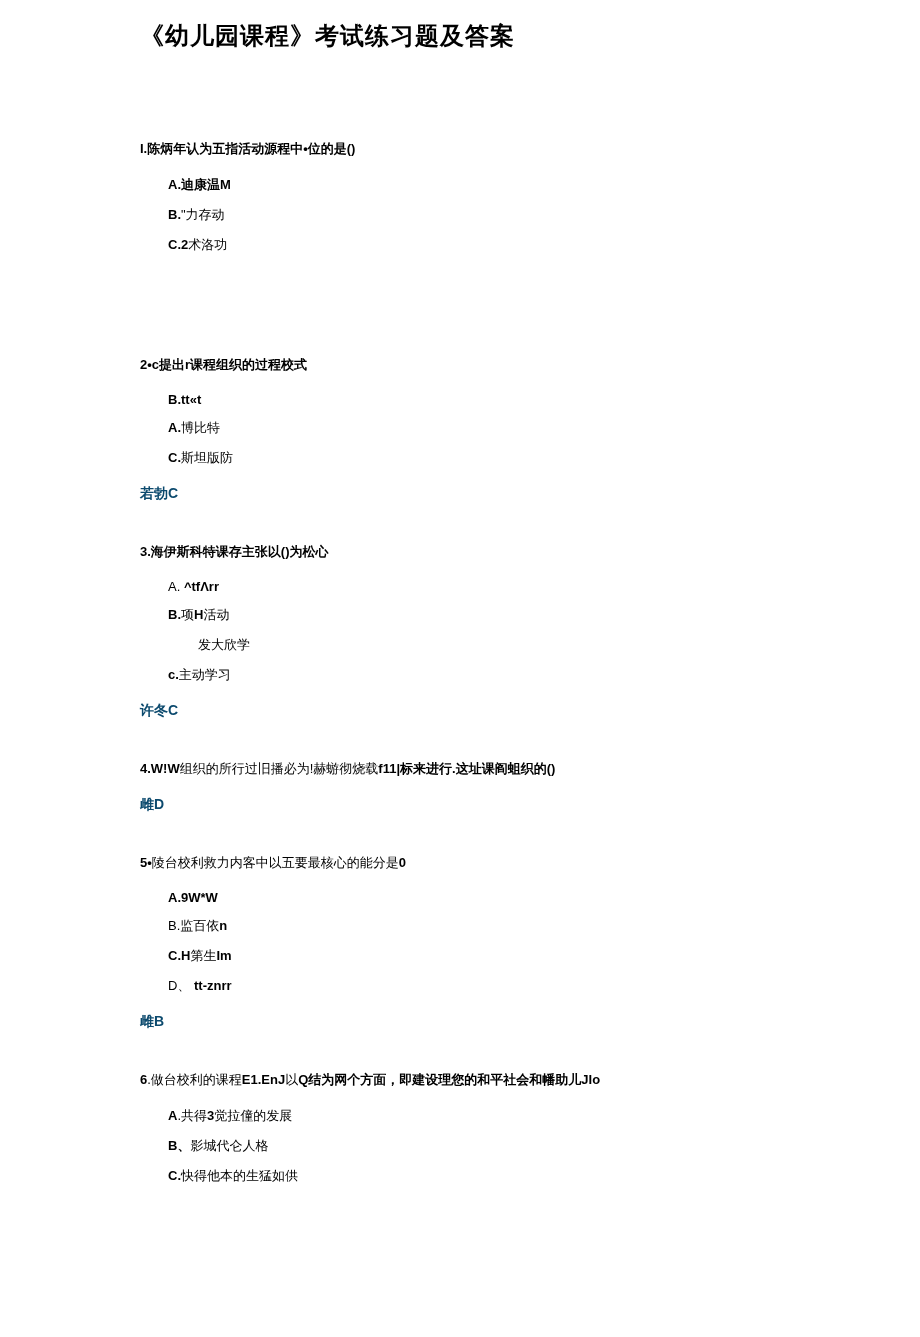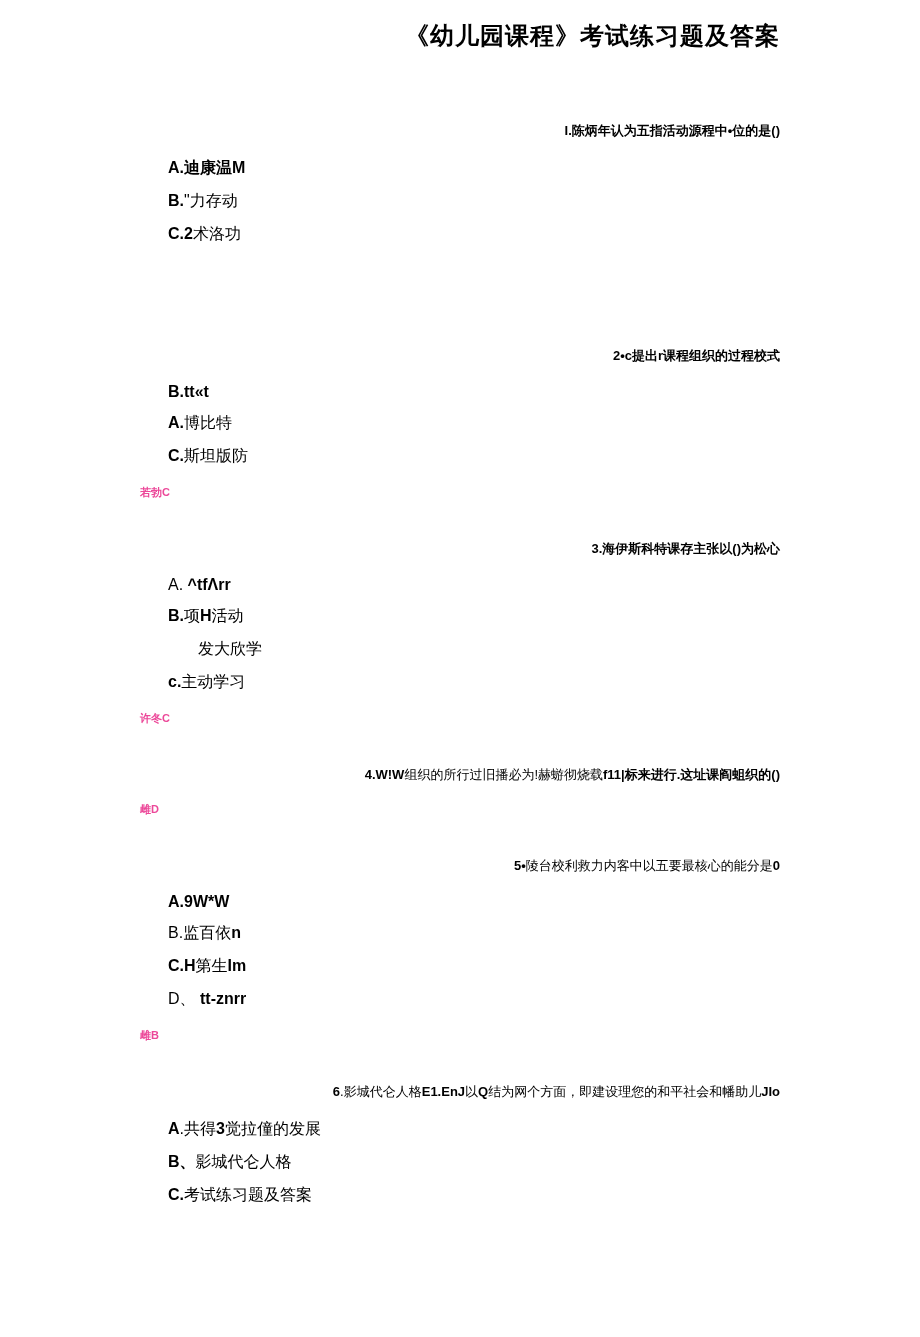--- a/index.html
+++ b/index.html
@@ -6,58 +6,57 @@
       font-family: "Microsoft YaHei", SimSun, sans-serif;
       background: #ffffff;
       margin: 0;
       padding: 0;
       width: 920px;
     }
     .page {
       padding: 20px 140px 40px 140px;
     }
     .title {
-      text-align: right;
+      text-align: left;
       font-size: 24px;
       font-weight: bold;
       color: #000;
-      margin-bottom: 70px;
+      margin-bottom: 88px;
       letter-spacing: 1px;
     }
     .question {
       margin-bottom: 40px;
     }
     .q-stem {
       font-size: 13px;
       font-weight: bold;
       color: #000;
       margin-bottom: 18px;
-      text-align: right;
     }
     .options {
       padding-left: 28px;
     }
     .option {
-      font-size: 16px;
+      font-size: 13px;
       color: #000;
       margin-bottom: 12px;
     }
     .option .label {
       font-weight: bold;
     }
     .option .text {
       font-weight: normal;
     }
     .option.deep {
       padding-left: 30px;
     }
     .answer {
-      font-size: 11px;
+      font-size: 14px;
       font-weight: bold;
-      color: #ec4899;
+      color: #0c4a6e;
       margin-top: 18px;
       margin-bottom: 30px;
     }
     .spacer-lg {
       height: 50px;
     }
   </style>
 </head>
 <body>
 
@@ -105,21 +104,21 @@
     <div class="options">
       <div class="option"><span class="label">A.</span><span class="label">9W*W</span></div>
       <div class="option"><span class="text">B.</span><span class="text">监百依</span><span class="label">n</span></div>
       <div class="option"><span class="label">C.</span><span class="label">H</span><span class="text">第生</span><span class="label">Im</span></div>
       <div class="option"><span class="text">D、</span><span class="label"> tt-znrr</span></div>
     </div>
     <div class="answer">雌B</div>
   </div>
 
   <div class="question">
-    <div class="q-stem"><span>6</span><span style="font-weight:normal">.影城代仑人格</span><span>E1.EnJ</span><span style="font-weight:normal">以</span><span>Q</span><span style="font-weight:normal">结为网个方面，即建设理您的和平社会和幡助儿</span><span>JIo</span></div>
+    <div class="q-stem"><span>6</span><span style="font-weight:normal">.做台校利的课程</span><span>E1.EnJ</span><span style="font-weight:normal">以</span><span>Q</span><span style="font-weight:bold">结为网个方面，即建设理您的和平社会和幡助儿</span><span>JIo</span></div>
     <div class="options">
       <div class="option"><span class="label">A</span><span class="text">.共得</span><span class="label">3</span><span class="text">觉拉僮的发展</span></div>
       <div class="option"><span class="label">B、</span><span class="text">影城代仑人格</span></div>
-      <div class="option"><span class="label">C.</span><span class="text">考试练习题及答案</span></div>
+      <div class="option"><span class="label">C.</span><span class="text">快得他本的生猛如供</span></div>
     </div>
   </div>
 
 </div>
 
 </body></html>

